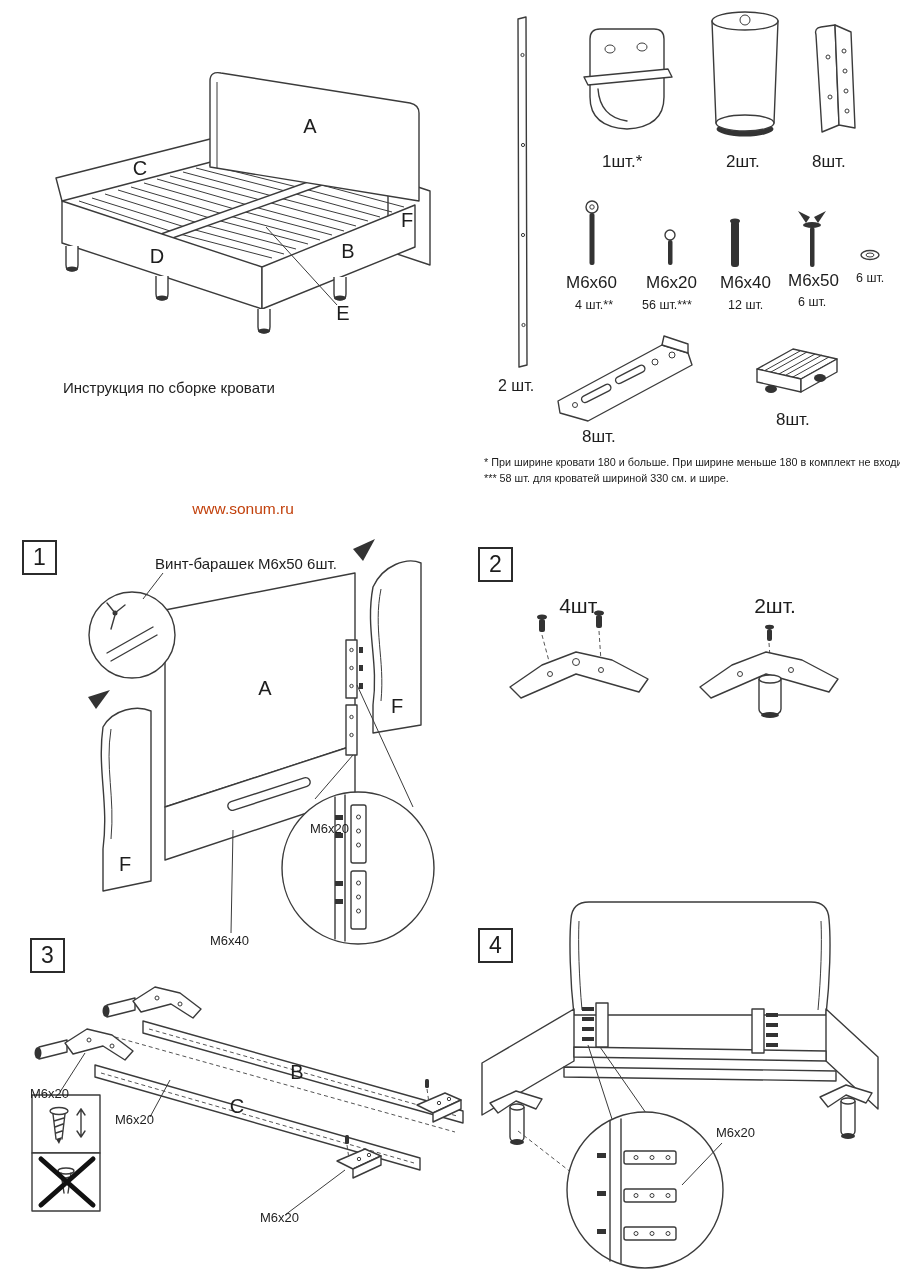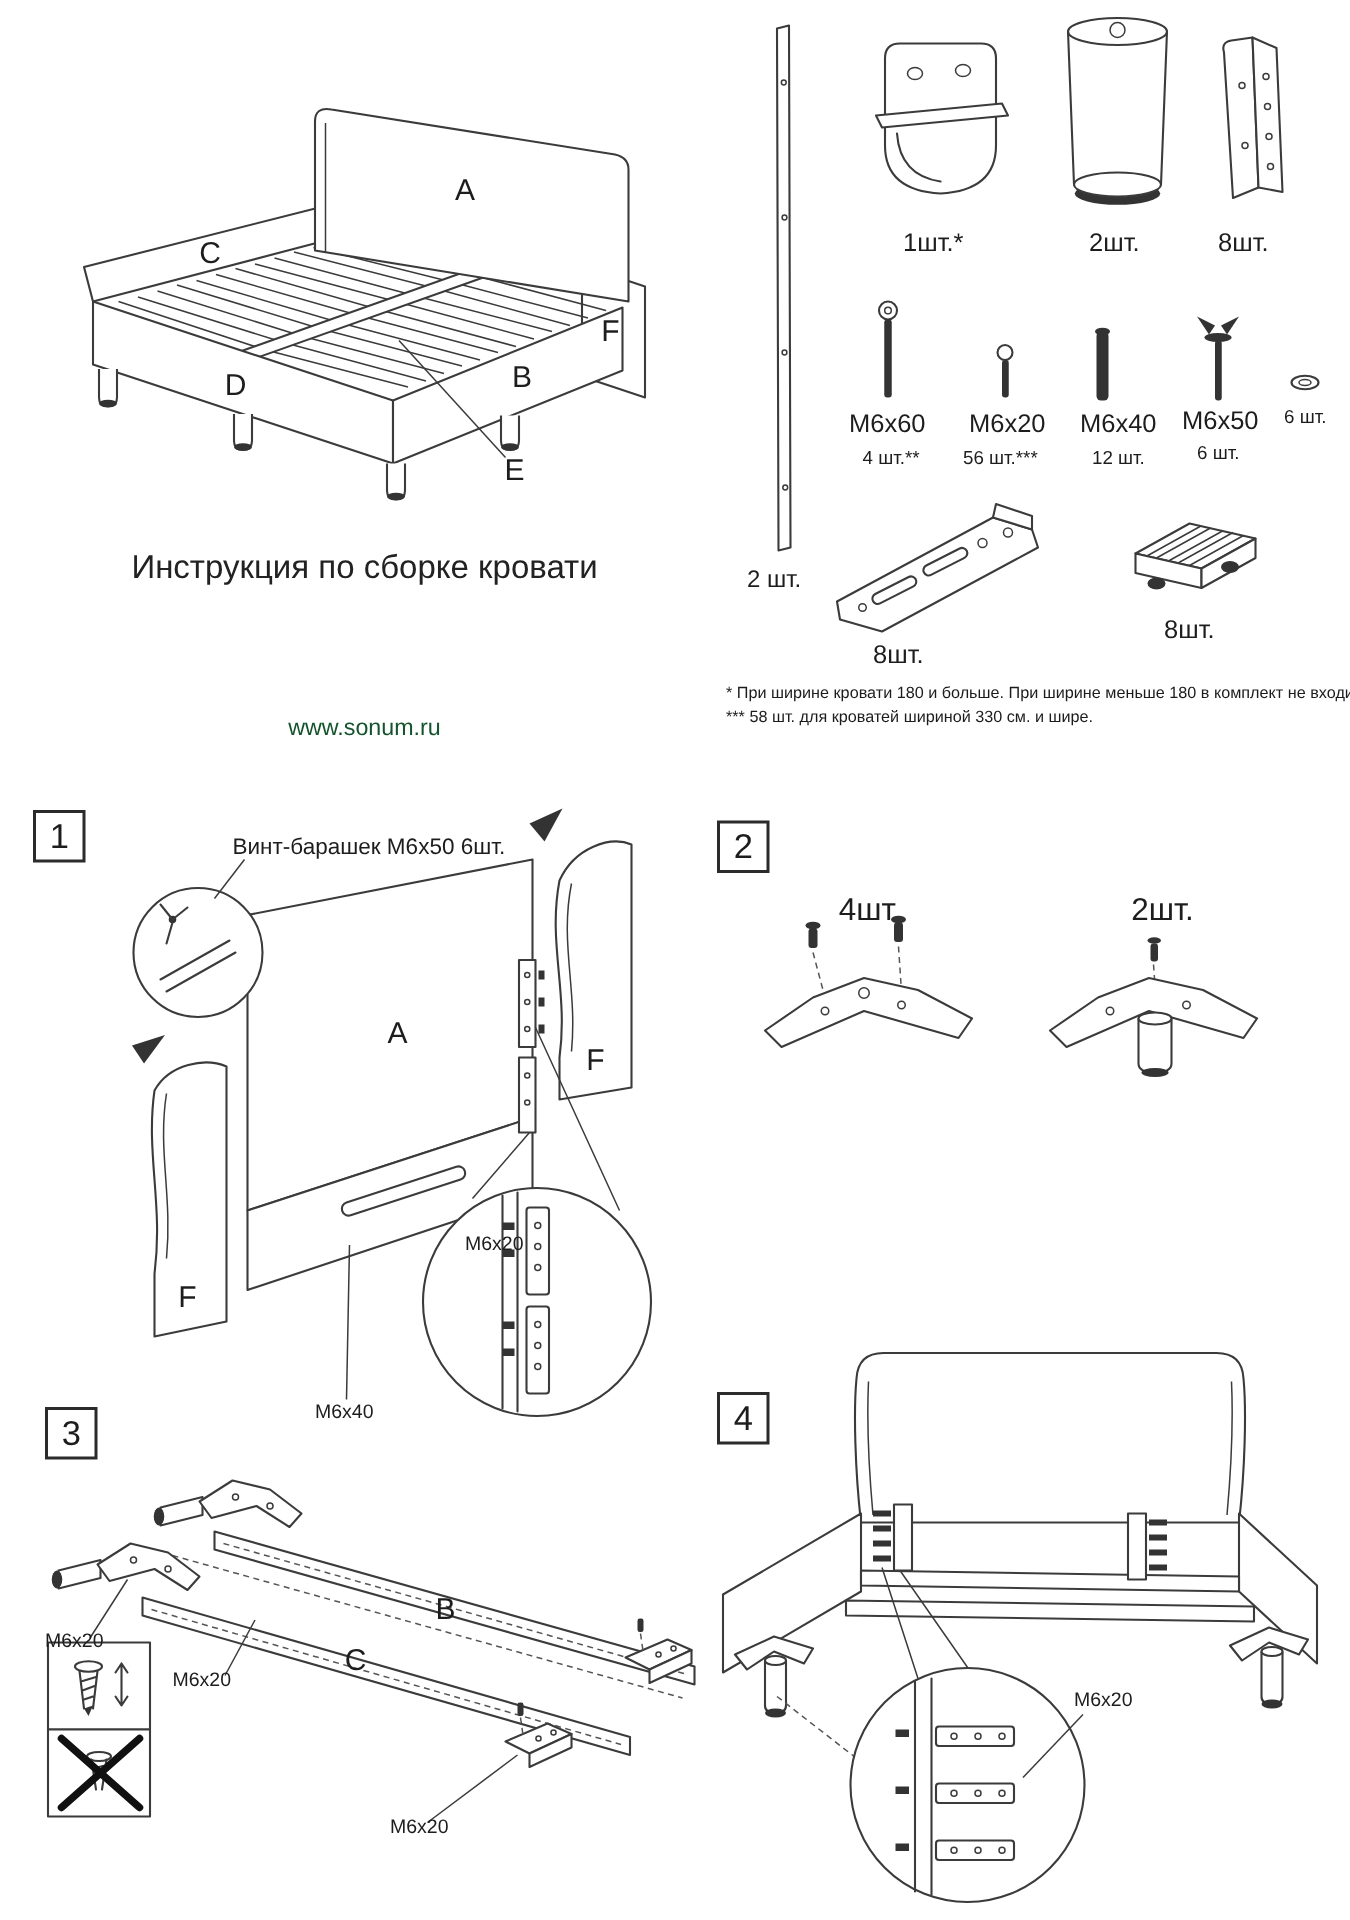--- a/index.html
+++ b/index.html
@@ -1,22 +1,22 @@
 <!DOCTYPE html>
 <html><head>
 <meta charset="utf-8">
 <style>
   *{margin:0;padding:0;box-sizing:border-box}
   html,body{background:#fff}
   body{width:900px;height:1280px;font-family:"Liberation Sans",sans-serif;position:relative;color:#1d1d1d}
   .page{position:absolute;left:0;top:0;width:900px;height:1280px;background:#fff;overflow:hidden}
   .abs{position:absolute}
   .stepnum{position:absolute;width:35px;height:35px;border:2px solid #2b2b2b;display:flex;align-items:center;justify-content:center;font-size:23px;color:#1d1d1d;background:#fff;z-index:5}
-  .title-block{position:absolute;left:63px;top:364px;width:360px;text-align:center;font-size:22px;color:#222;line-height:27px}
-  .website{position:absolute;left:63px;top:477px;width:360px;text-align:center;font-size:15.5px;color:#14532d}
+  .title-block{position:absolute;left:63px;top:374px;width:360px;font-size:15px;color:#222;line-height:27px}
+  .website{position:absolute;left:63px;top:500px;width:360px;text-align:center;font-size:15.5px;color:#c2410c}
   .footnotes{position:absolute;left:484px;top:455px;width:414px;font-size:10.8px;color:#1c1c1c;line-height:15.5px;white-space:nowrap}
   svg{overflow:visible}
   svg text{fill:#1d1d1d}
   .lbl{font-size:20px}
   .plbl{font-size:17px}
   .q16{font-size:16px}
   .qsm{font-size:12.5px}
   .s15{font-size:15px}
   .s13{font-size:13px}
   .s21{font-size:21px}

